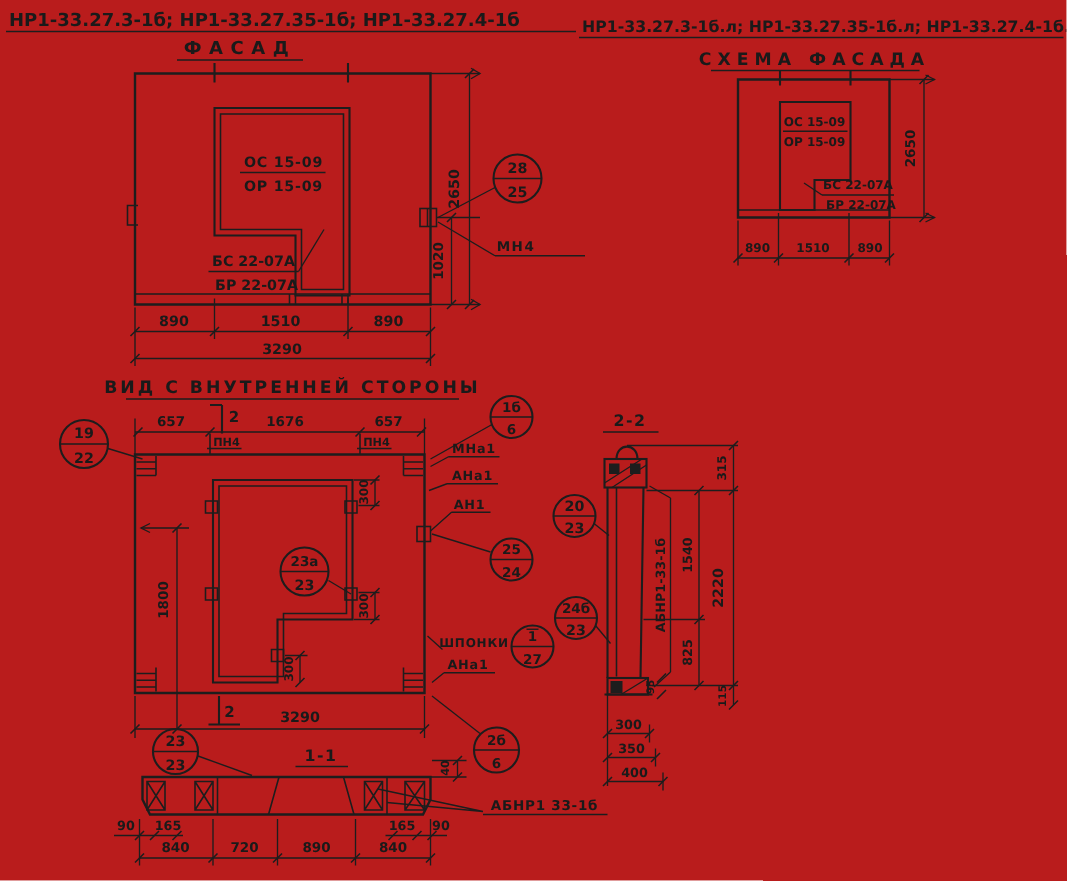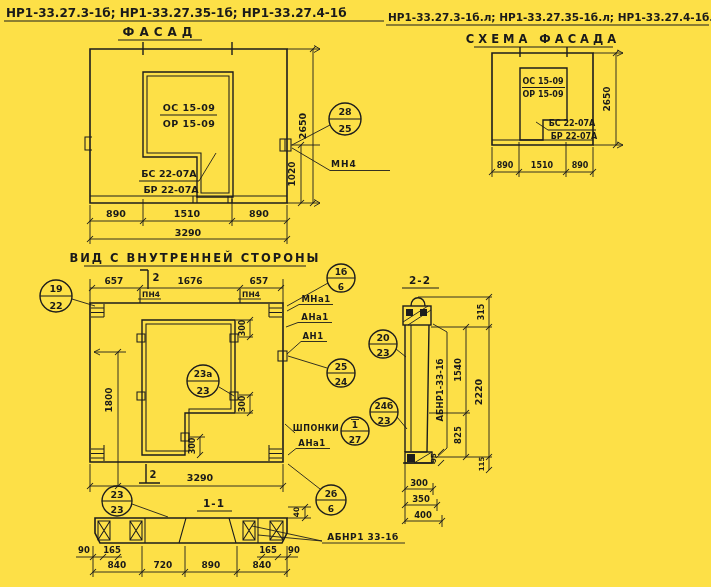--- a/index.html
+++ b/index.html
@@ -1,16 +1,16 @@
 <!DOCTYPE html>
 <html><head>
 <meta charset="utf-8">
 <style>
   html,body{margin:0;padding:0;background:#ffffff;}
-  #sheet{position:relative;width:711px;height:587px;background:#fde047;overflow:hidden;}
+  #sheet{position:relative;width:711px;height:587px;background:#b91c1c;overflow:hidden;}
   svg{display:block}
   text{font-family:"DejaVu Sans",sans-serif;font-weight:bold;fill:#1a1a1a;}
   .mid{text-anchor:middle}
   .st{text-anchor:start}
   .t7{font-size:7px}.t75{font-size:7.5px}.t8{font-size:8px}.t85{font-size:8.5px}
   .t9{font-size:9px}.t95{font-size:9.5px}.t10{font-size:10px}.t105{font-size:10.5px}
   .t115{font-size:11.5px}.t12{font-size:12px}
   .ls05{letter-spacing:.5px}.ls1{letter-spacing:1px}.ls2{letter-spacing:2px}
   .ls4{letter-spacing:4px}.ls5{letter-spacing:5px}
   path,rect,circle,line{stroke:#1d1d1d;fill:none;stroke-linecap:butt}

